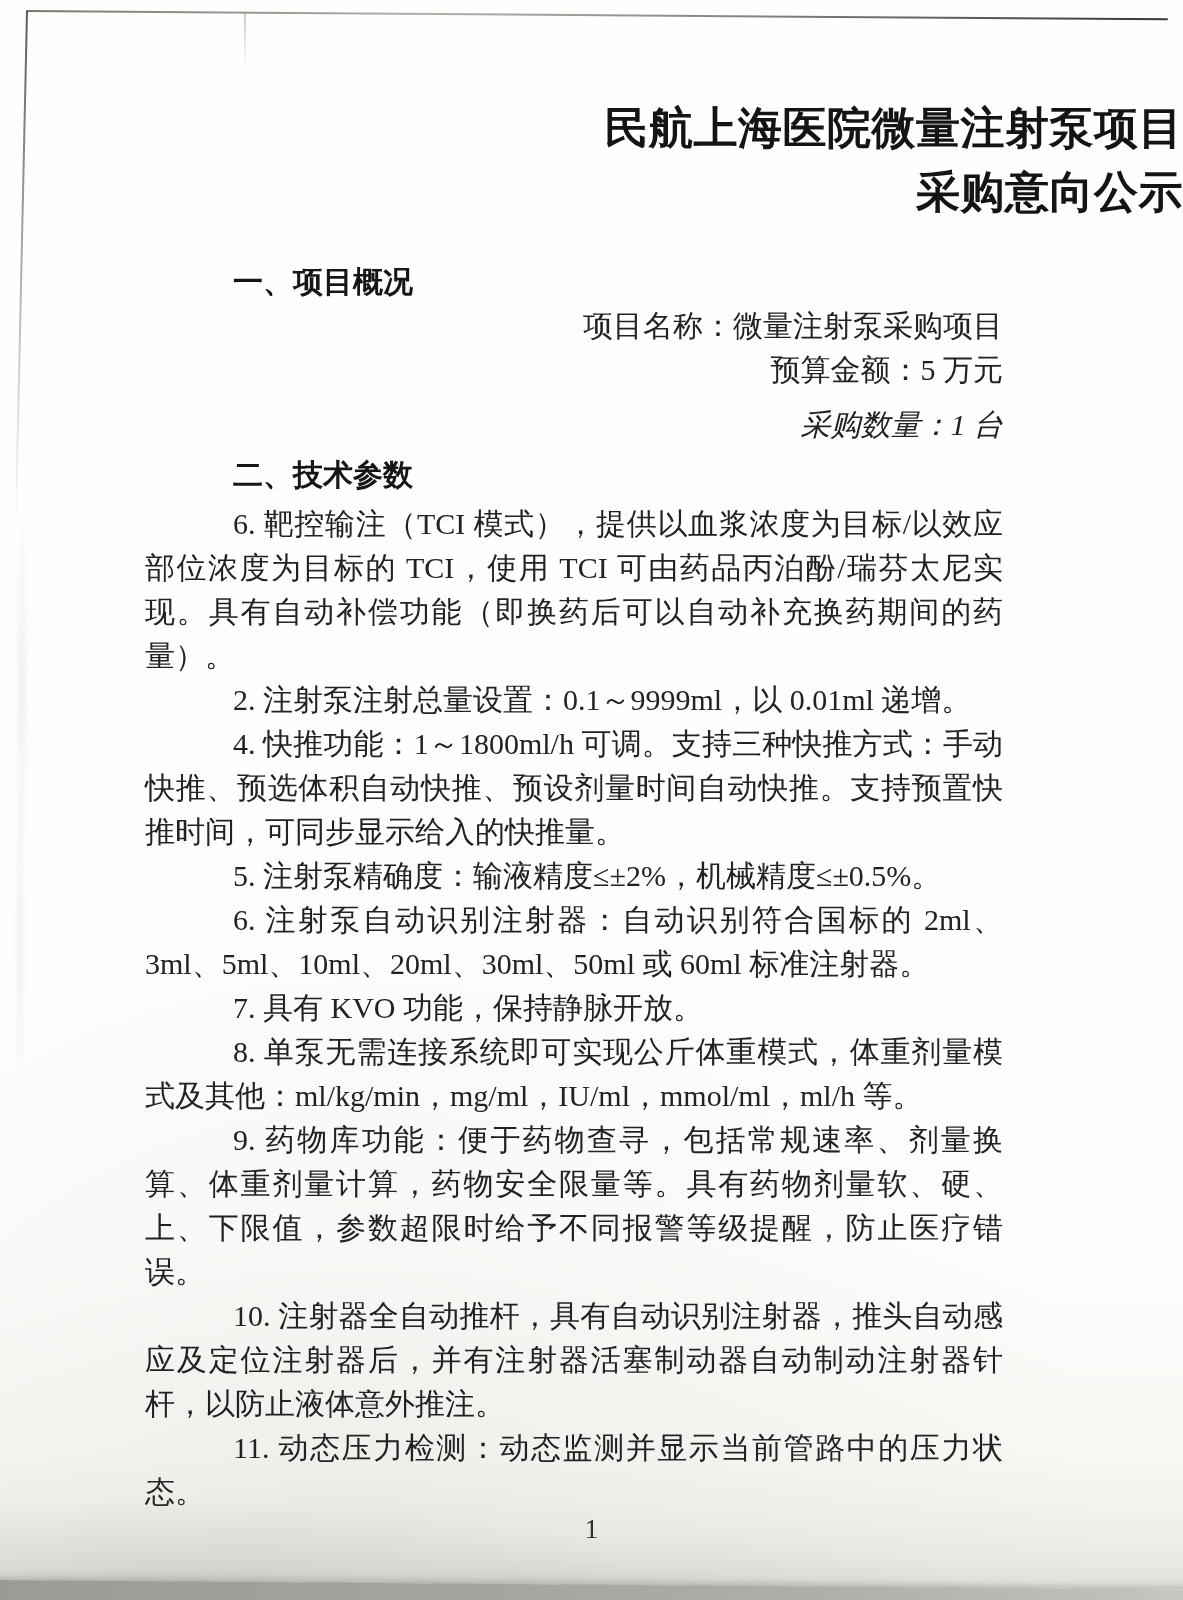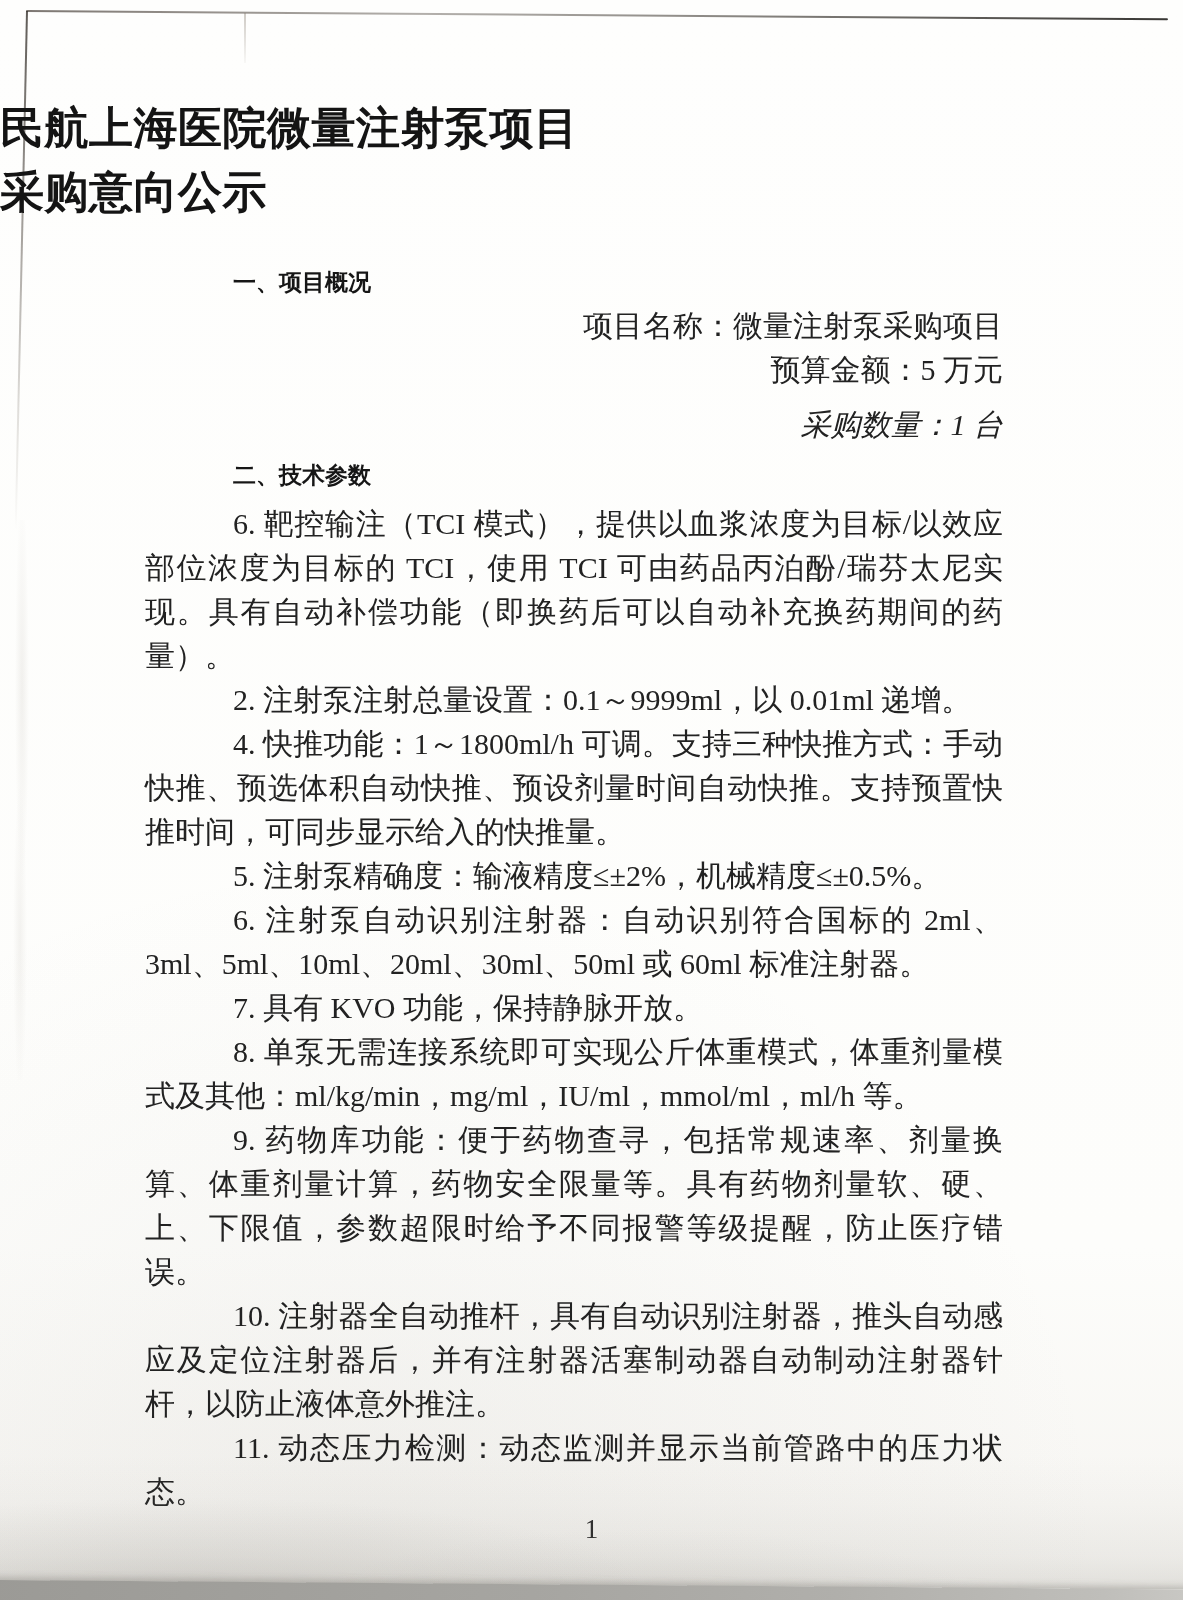--- a/index.html
+++ b/index.html
@@ -72,21 +72,21 @@
     box-shadow: 0 -3px 6px rgba(120,118,112,0.35);
     transform: rotate(0.45deg);
     transform-origin: left top;
   }
 
   
   .doc-header {
     position: absolute;
     left: 0; top: 96px;
     width: 1183px;
-    text-align: left;
+    text-align: right;
   }
   .doc-title {
     margin: 0;
     font-family: "Liberation Sans", "DejaVu Sans", sans-serif;
     font-weight: 700;
     font-size: 44px;
     line-height: 64px;
     color: #141414;
     letter-spacing: 0.5px;
   }
@@ -96,21 +96,21 @@
     width: 858px;
     font-size: 30px;
     line-height: 44px;
     text-align: justify;
     color: #222;
   }
   .sec-heading {
     margin: 0;
     font-family: "Liberation Sans", "DejaVu Sans", sans-serif;
     font-weight: 700;
-    font-size: 23px;
+    font-size: 30px;
     line-height: 44px;
     color: #161616;
     text-indent: 88px;
     text-align: left;
   }
   .sec-heading.sec2 { margin-top: 6px; }
   p.field {
     margin: 0;
     text-indent: 88px;
     text-align: right;

